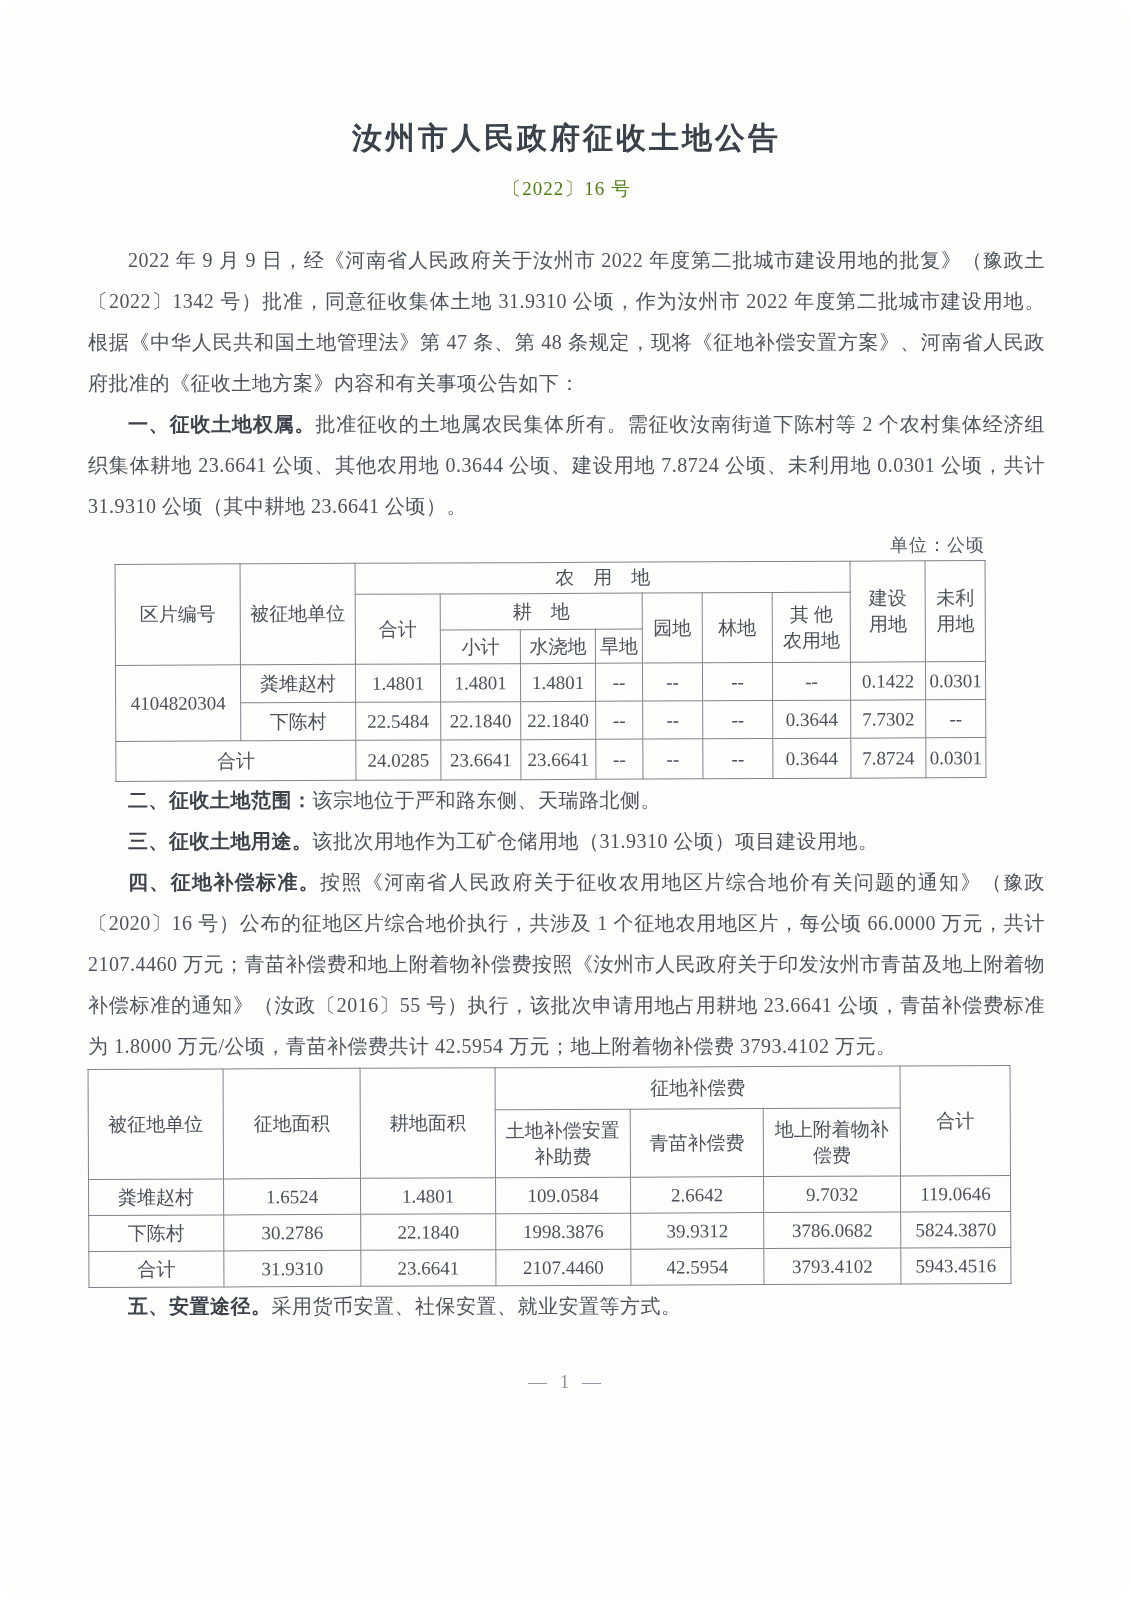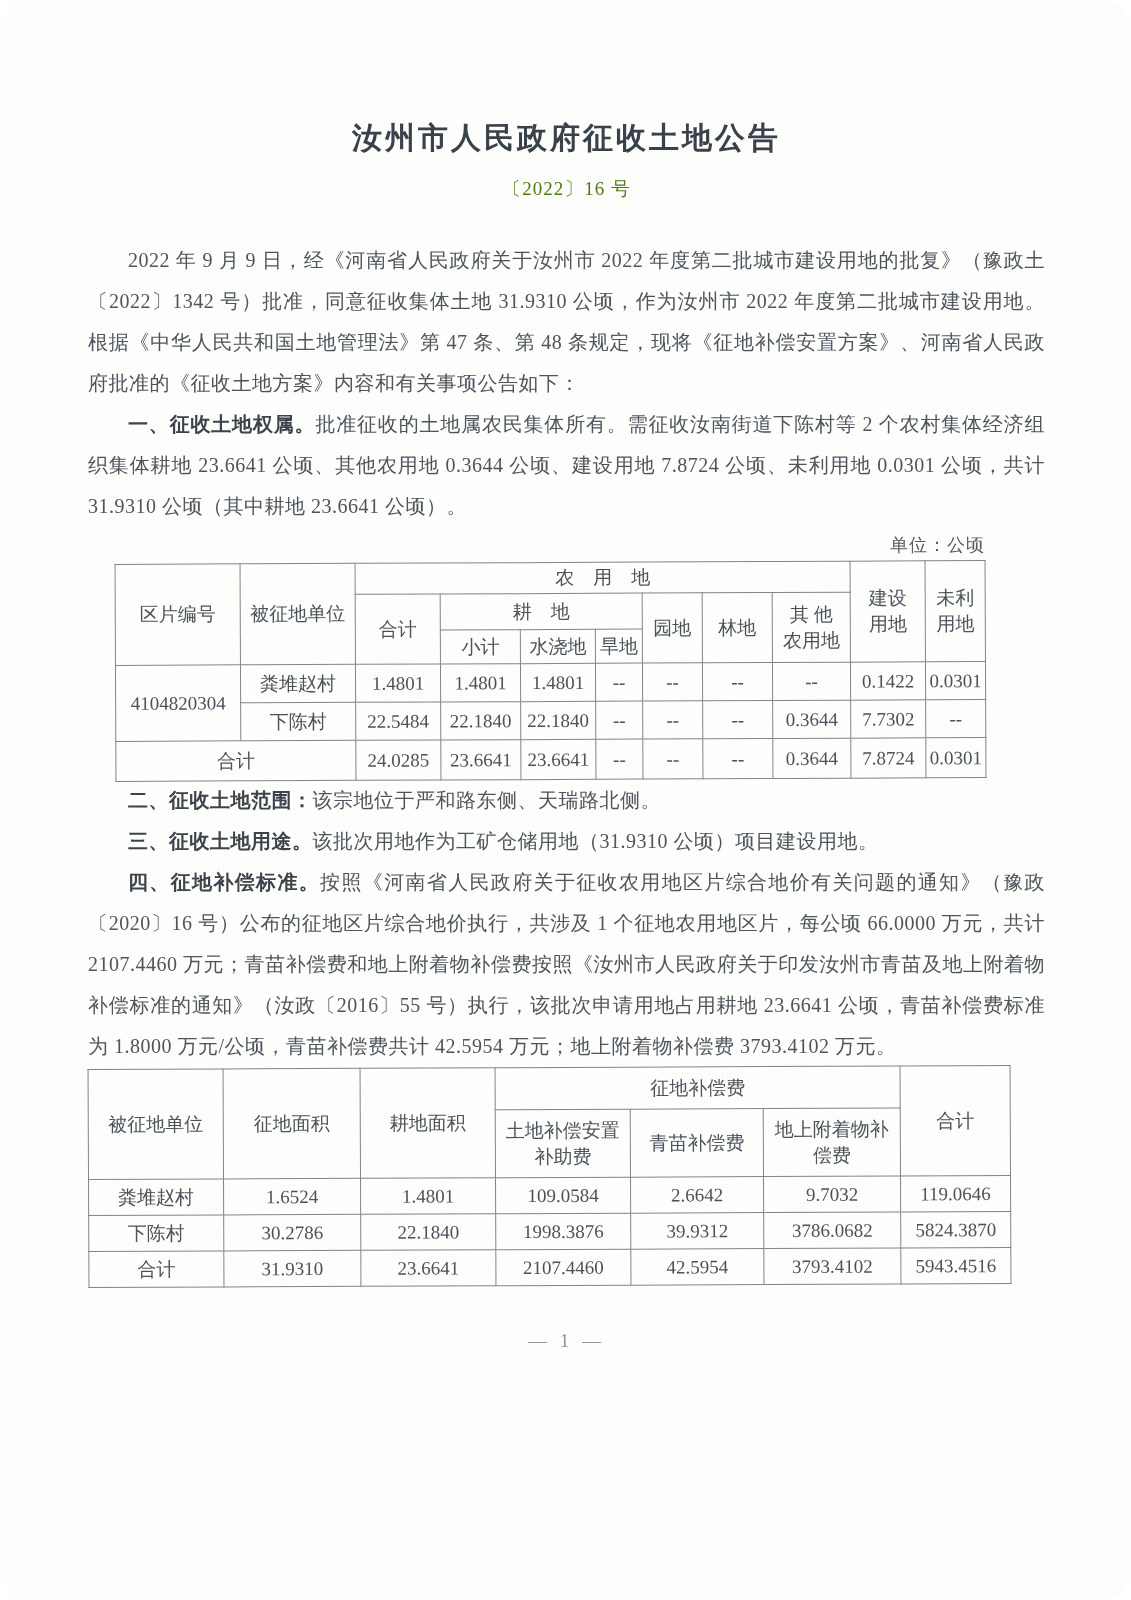--- a/index.html
+++ b/index.html
@@ -216,17 +216,18 @@
       <td>31.9310</td>
       <td>23.6641</td>
       <td>2107.4460</td>
       <td>42.5954</td>
       <td>3793.4102</td>
       <td>5943.4516</td>
     </tr>
   </tbody>
     </table>
 
+  <p class="body sec-gap"><span class="lead">五、安置途径。</span><span>采用货币安置、社保安置、就业安置等方式。</span></p>
 
 
   <div class="footer">— 1 —</div>
 
 </div>
 
 </body></html>

